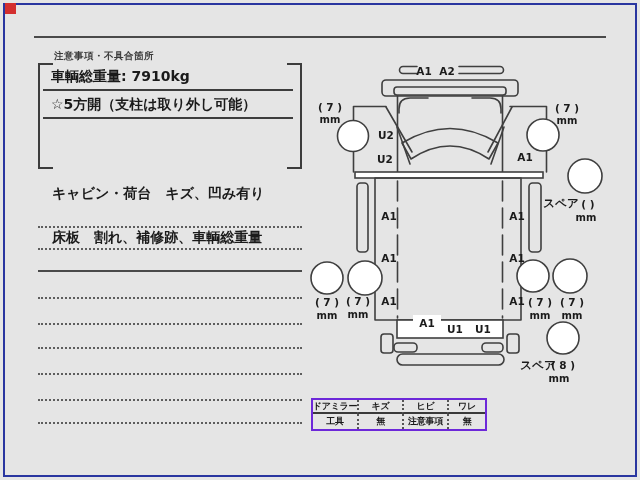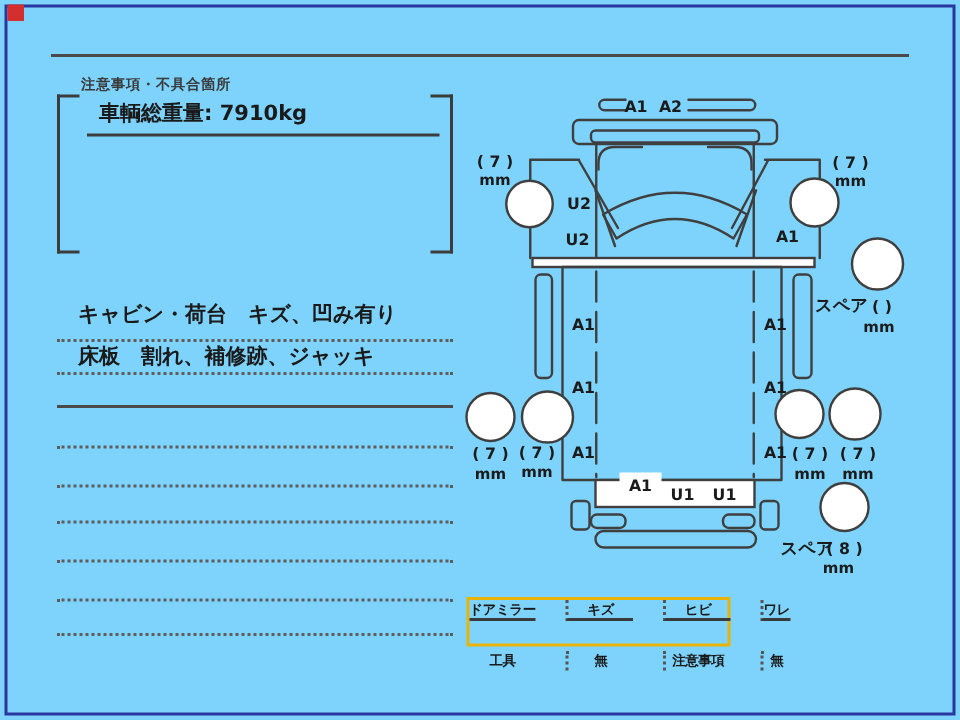--- a/index.html
+++ b/index.html
@@ -1,78 +1,79 @@
 <!DOCTYPE html>
 <html><head>
 <meta charset="utf-8">
 <style>
   html,body{margin:0;padding:0;}
   .sheet{
-    position:relative;width:640px;height:480px;background:#7dd3fc;overflow:hidden;
+    position:relative;width:640px;height:480px;background:#e5e5e5;overflow:hidden;
     font-family:"DejaVu Sans","Liberation Sans",sans-serif;color:#1a1a1a;
   }
   .frame{position:absolute;left:3px;top:3px;right:3px;bottom:3px;border:2px solid #2936a0;pointer-events:none;}
   .corner-marker{position:absolute;left:5px;top:3px;width:11px;height:11px;background:#d32f2f;}
   .top-rule{position:absolute;left:34px;top:36px;width:572px;height:2px;background:#4a4a4a;}
 
   .small-label{position:absolute;font-size:9.5px;font-weight:bold;color:#3a3a3a;white-space:nowrap;letter-spacing:.5px;}
   .notes-label{left:54px;top:50px;}
   .inspector-label{left:40px;top:186px;}
 
   .notes-box{position:absolute;left:38px;top:63px;width:264px;height:106px;}
   .bracket{position:absolute;top:0;bottom:0;width:13px;}
   .bracket.l{left:0;border-left:2px solid #3c3c3c;border-top:2px solid #3c3c3c;border-bottom:2px solid #3c3c3c;}
   .bracket.r{right:0;border-right:2px solid #3c3c3c;border-top:2px solid #3c3c3c;border-bottom:2px solid #3c3c3c;}
-  .notes-rows{position:absolute;left:20px;right:9px;top:0;}
+  .notes-rows{position:absolute;left:5px;right:9px;top:0;}
   .note-row{height:26px;line-height:27px;border-bottom:2px solid #3d3d3d;font-size:14px;font-weight:bold;white-space:nowrap;padding-left:8px;}
 
   .entry{position:absolute;left:52px;font-size:14px;font-weight:bold;white-space:nowrap;}
   .rule-dotted{position:absolute;left:38px;width:264px;height:0;border-top:2px dotted #5d5d5d;}
   .rule-solid{position:absolute;left:38px;width:264px;height:0;border-top:2px solid #4a4a4a;}
 
   .diagram-svg{position:absolute;left:296px;top:50px;}
   .ln{fill:none;stroke:#3f3f3f;stroke-width:1.6;stroke-linecap:round;stroke-linejoin:round;}
   .wf{fill:#ffffff;stroke:#3f3f3f;stroke-width:1.6;}
   .mask{fill:#ffffff;stroke:none;}
   .lbl{font-family:"DejaVu Sans","Liberation Sans",sans-serif;font-size:10.5px;font-weight:bold;fill:#1b1b1b;text-anchor:middle;}
   .mm{font-size:10px;}
   .jp{font-size:11.5px;}
 
   .equip-table{
     position:absolute;left:311px;top:398px;width:172px;height:29px;
-    border:2px solid #eab308;display:grid;
+    border:2px solid #6d28d9;display:grid;
     grid-template-columns:44px 45px 45px 1fr;grid-template-rows:14px 1fr;
-    font-size:9px;font-weight:bold;gap:20px;
+    font-size:9px;font-weight:bold;
   }
   .equip-cell{display:flex;align-items:center;justify-content:center;white-space:nowrap;letter-spacing:-0.3px;}
   .equip-cell.c{border-left:2px dotted #555;}
   .equip-cell.top{border-bottom:2px solid #3a3a3a;}
 </style>
 </head>
 <body>
 
 <div class="sheet">
 
   <div class="frame"></div>
   <div class="corner-marker"></div>
   <div class="top-rule"></div>
 
   <div class="small-label notes-label">注意事項・不具合箇所</div>
   <div class="notes-box">
     <div class="bracket l"></div>
     <div class="bracket r"></div>
     <div class="notes-rows">
       <div class="note-row">車輌総重量: 7910kg</div>
+      <div class="note-row">☆5方開（支柱は取り外し可能）</div>
     </div>
   </div>
 
 
-  <div class="entry" style="top:201px;">キャビン・荷台　キズ、凹み有り</div>
+  <div class="entry" style="top:185px;">キャビン・荷台　キズ、凹み有り</div>
   <div class="rule-dotted" style="top:226px;"></div>
-  <div class="entry" style="top:229px;">床板　割れ、補修跡、ジャッキ</div>
+  <div class="entry" style="top:229px;">床板　割れ、補修跡、車輌総重量</div>
   <div class="rule-dotted" style="top:248px;"></div>
   <div class="rule-solid" style="top:270px;"></div>
   <div class="rule-dotted" style="top:297px;"></div>
   <div class="rule-dotted" style="top:323px;"></div>
   <div class="rule-dotted" style="top:347px;"></div>
   <div class="rule-dotted" style="top:373px;"></div>
   <div class="rule-dotted" style="top:399px;"></div>
   <div class="rule-dotted" style="top:422px;"></div>
 
   <svg class="diagram-svg" width="324" height="345" viewBox="296 50 324 345">

